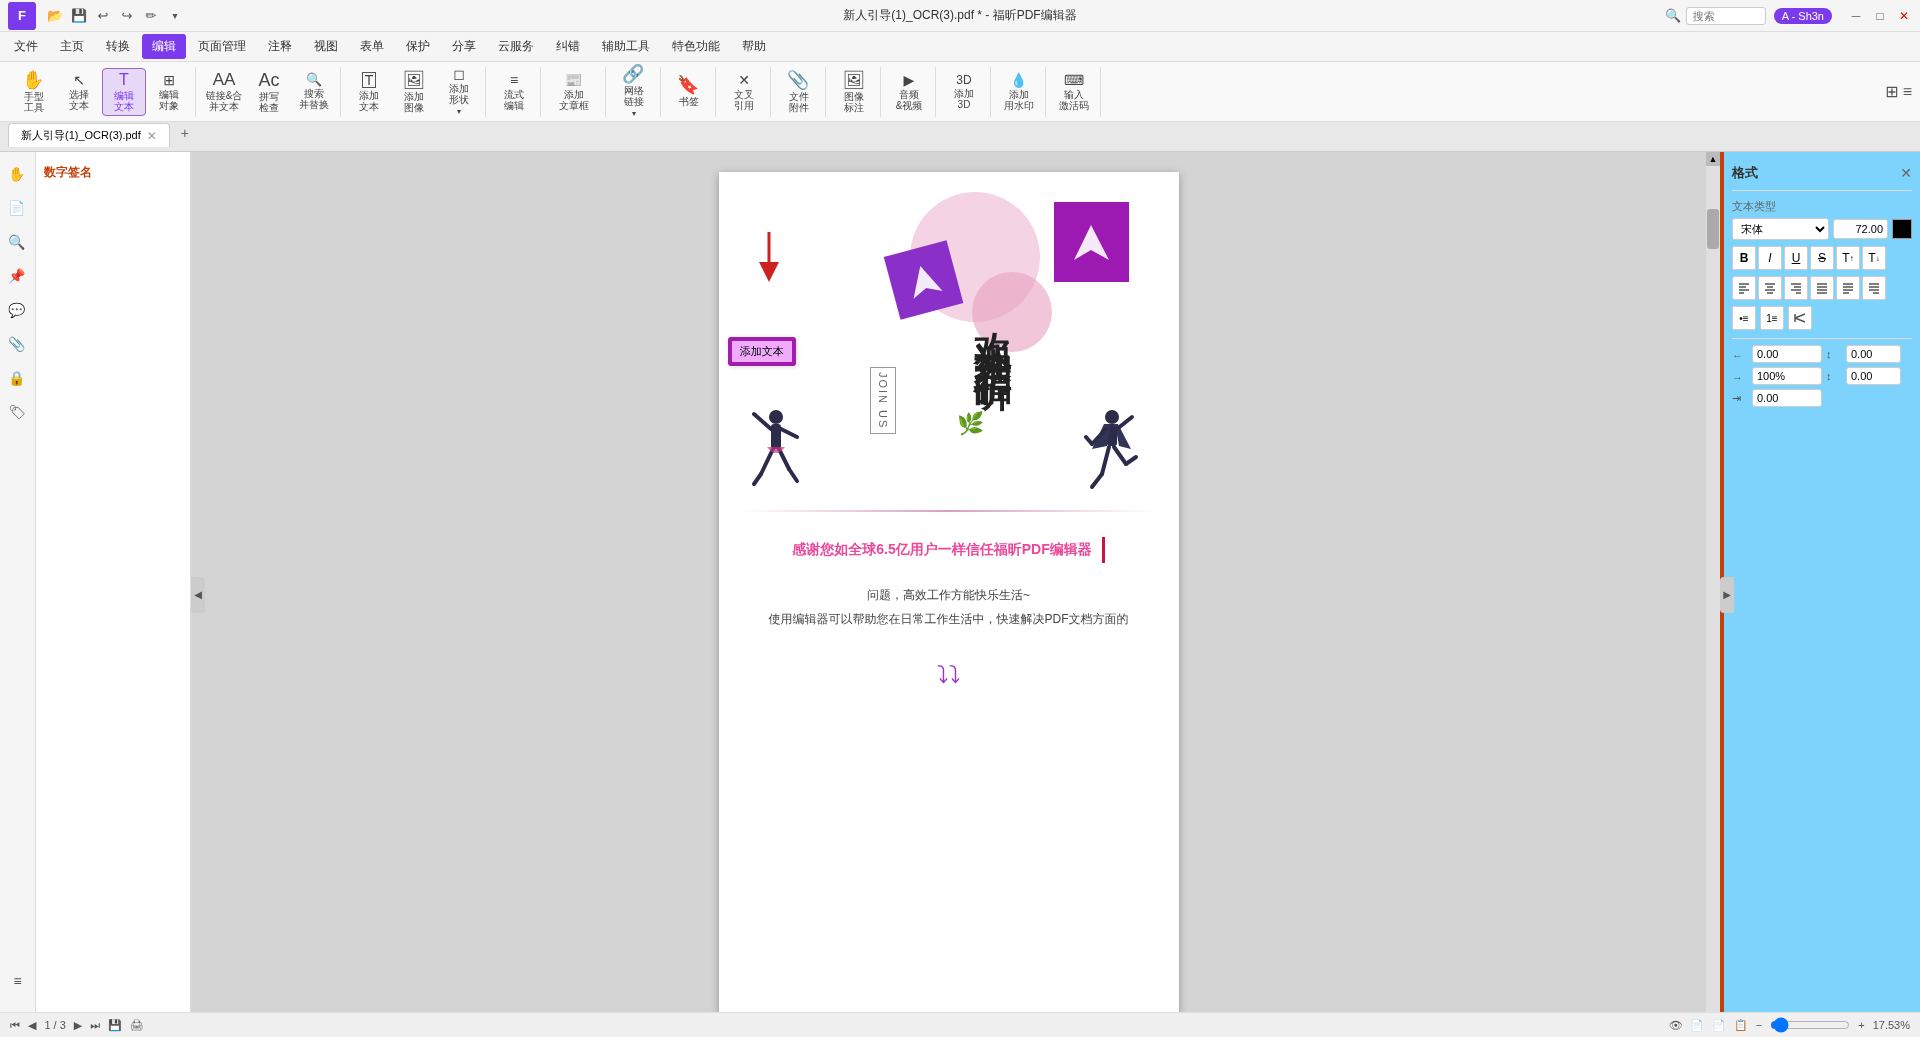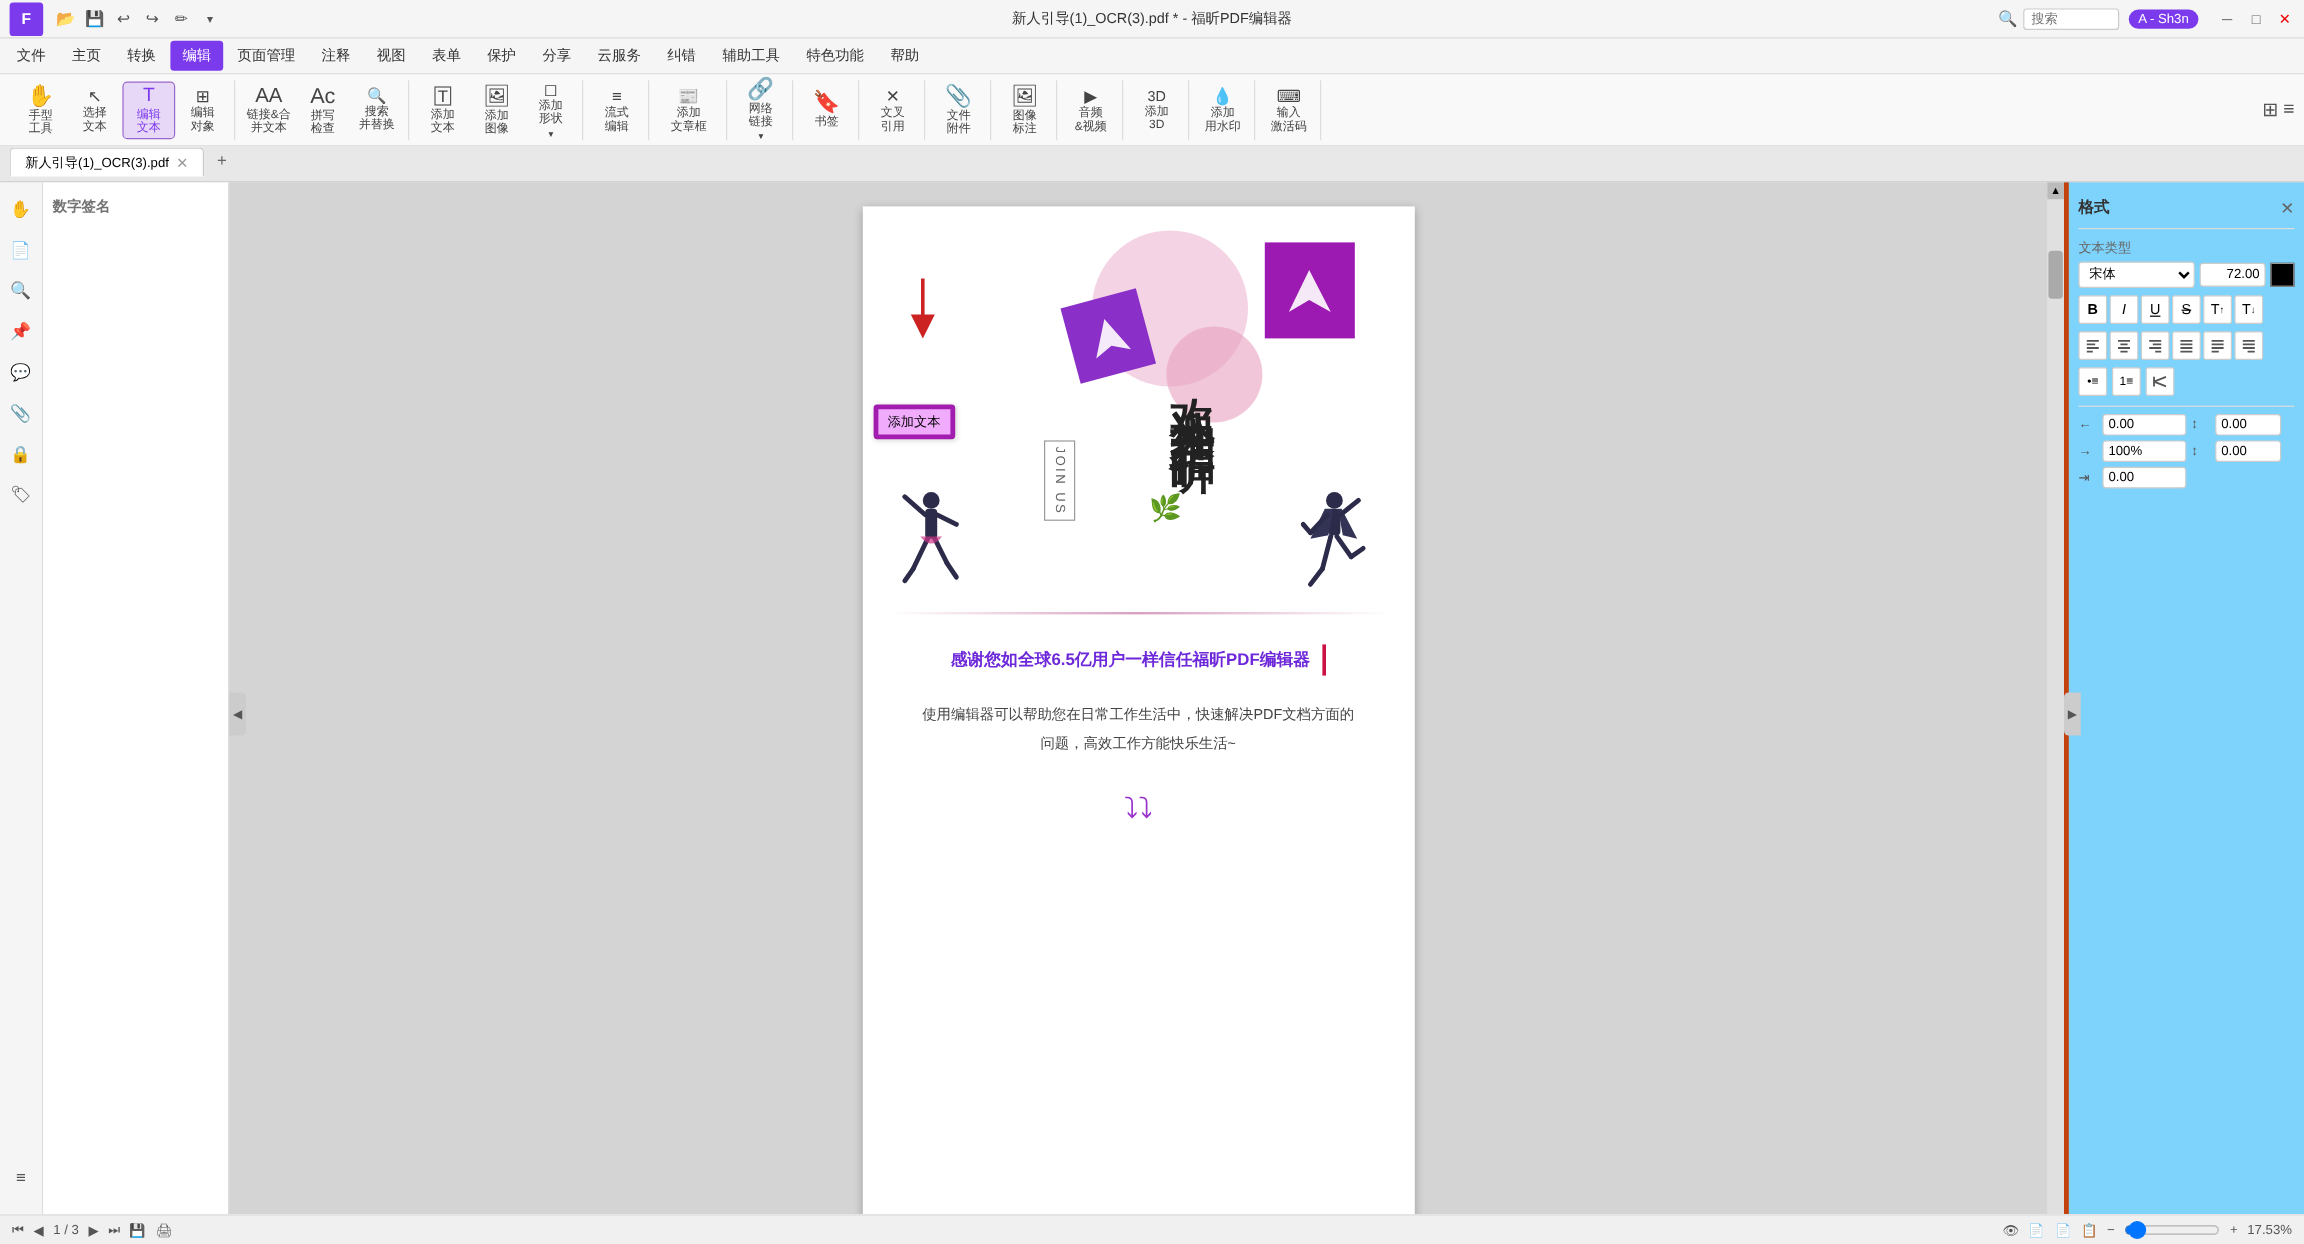--- a/index.html
+++ b/index.html
@@ -124,21 +124,21 @@
     }
 
     
     #sidebar-panel {
       width: 155px;
       background: white;
       border-right: 1px solid #ddd;
       padding: 8px;
       font-size: 12px;
     }
-    .sidebar-title { font-size: 12px; font-weight: bold; color: #737373; padding: 4px 0; }
+    .sidebar-title { font-size: 12px; font-weight: bold; color: #c2410c; padding: 4px 0; }
 
     
     #content {
       flex: 1;
       background: #d4d4d4;
       overflow: auto;
       display: flex;
       justify-content: center;
       padding: 20px;
       position: relative;
@@ -590,24 +590,24 @@
 
             <line x1="30" y1="38" x2="42" y2="55" stroke="#2c2c4a" stroke-width="4" stroke-linecap="round"></line>
             <line x1="42" y1="55" x2="52" y2="48" stroke="#2c2c4a" stroke-width="4" stroke-linecap="round"></line>
           </svg>
         </div>
 
         <div class="deco-line"></div>
       </div>
 
       <div class="bottom-section" style="padding:25px 20px 15px;">
-        <div style="font-size:14px;font-weight:bold;color:#6d28d9;border-right:3px solid #cc1144;padding:4px 10px 4px 0;display:inline-block;margin-bottom:20px;">感谢您如全球6.5亿用户一样信任福昕PDF编辑器</div>
-
+        <div style="font-size:14px;font-weight:bold;color:#ec4899;border-right:3px solid #cc1144;padding:4px 10px 4px 0;display:inline-block;margin-bottom:20px;">感谢您如全球6.5亿用户一样信任福昕PDF编辑器</div>
+
+        <div style="font-size:12px;color:#444;line-height:2;text-align:center;">问题，高效工作方能快乐生活~</div>
         <div style="font-size:12px;color:#444;line-height:2;text-align:center;">使用编辑器可以帮助您在日常工作生活中，快速解决PDF文档方面的</div>
-        <div style="font-size:12px;color:#444;line-height:2;text-align:center;">问题，高效工作方能快乐生活~</div>
 
         
         <div style="color:#9932cc;font-size:24px;text-align:center;margin-top:30px;">
           ⤵⤵
         </div>
       </div>
     </div>
   </div>
 
   <div id="vscrollbar" style="width:14px;background:#e0e0e0;display:flex;flex-direction:column;align-items:center;">

